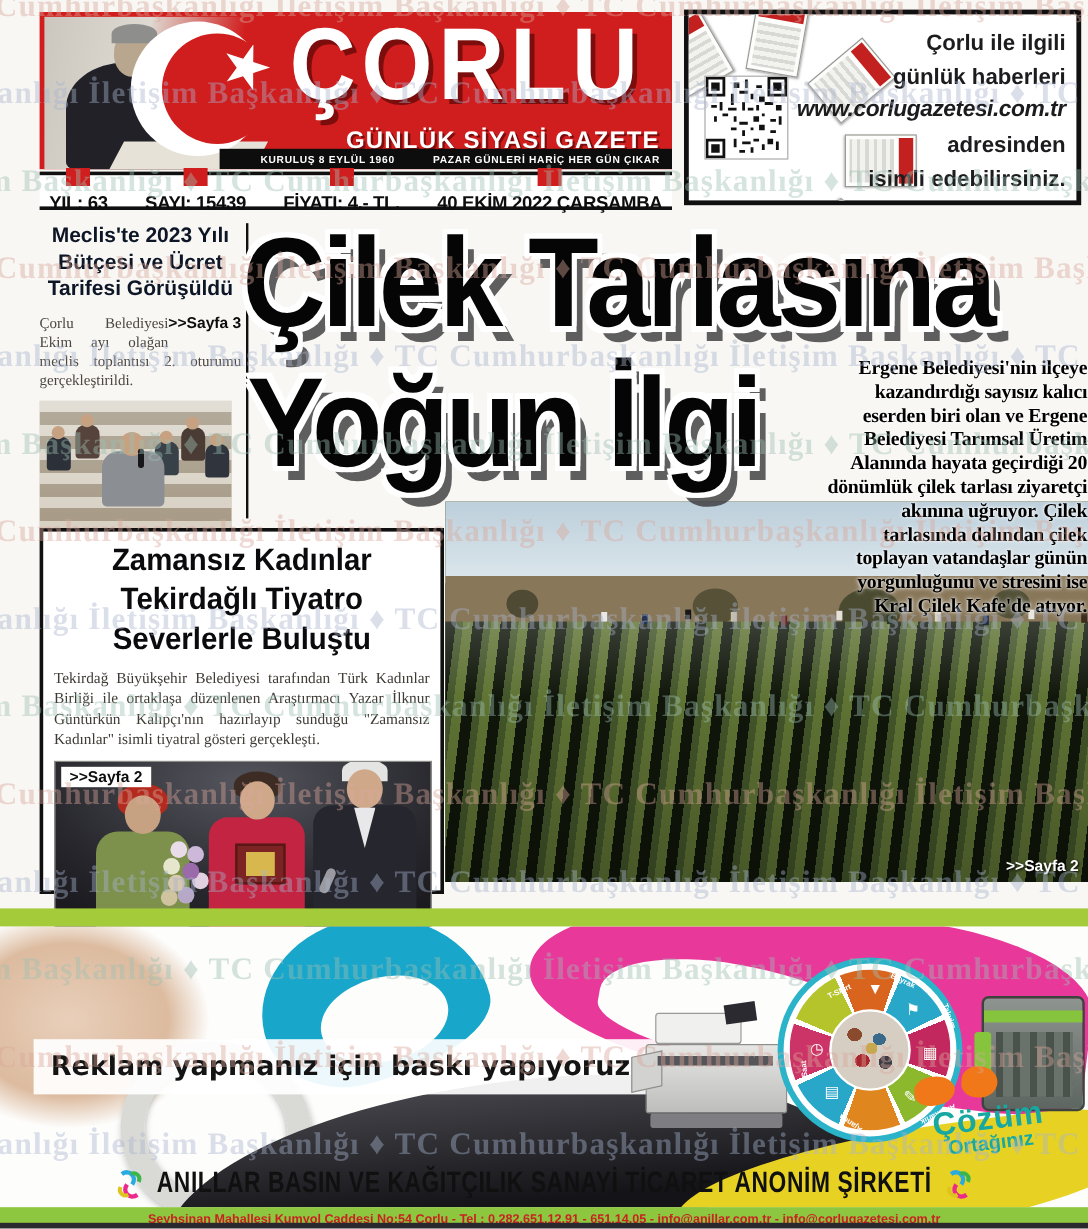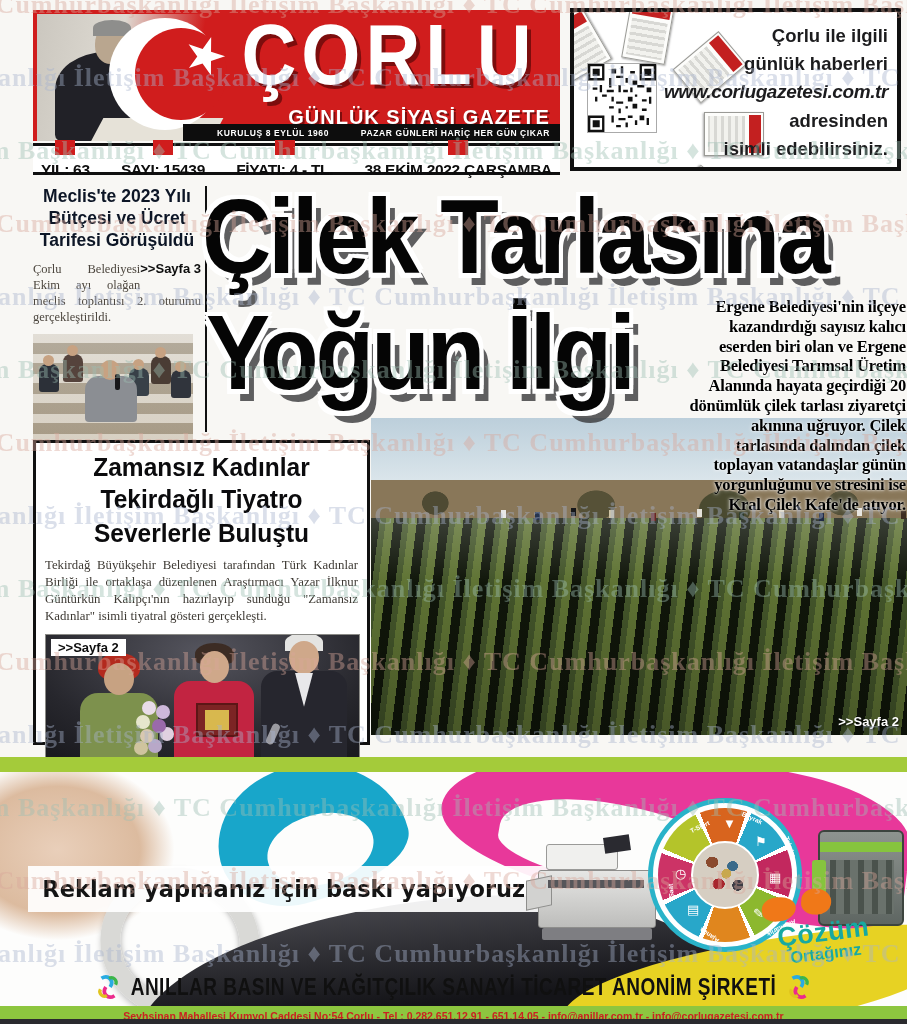--- a/index.html
+++ b/index.html
@@ -248,21 +248,21 @@
     <div class="info-item" data-interactable="false">
       <span class="redsq" data-interactable="false"></span>
       <b data-interactable="false">SAYI: 15439</b>
     </div>
     <div class="info-item" data-interactable="false">
       <span class="redsq" data-interactable="false"></span>
       <b data-interactable="false">FİYATI: 4.- TL.</b>
     </div>
     <div class="info-item" data-interactable="false">
       <span class="redsq" data-interactable="false"></span>
-      <b data-interactable="false">38 EKİM 2022 ÇARŞAMBA</b>
+      <b data-interactable="false">40 EKİM 2022 ÇARŞAMBA</b>
     </div>
   </div>
 
   <div class="abs webbox" data-interactable="false">
     <div class="abs fan" data-interactable="false">
 
       <i style="transform:rotate(-30deg) translateY(-62px)"></i>
       <i style="transform:rotate(10deg) translateY(-62px)"></i>
       <i style="transform:rotate(50deg) translateY(-62px)"></i>
       <i style="transform:rotate(90deg) translateY(-62px)"></i>

